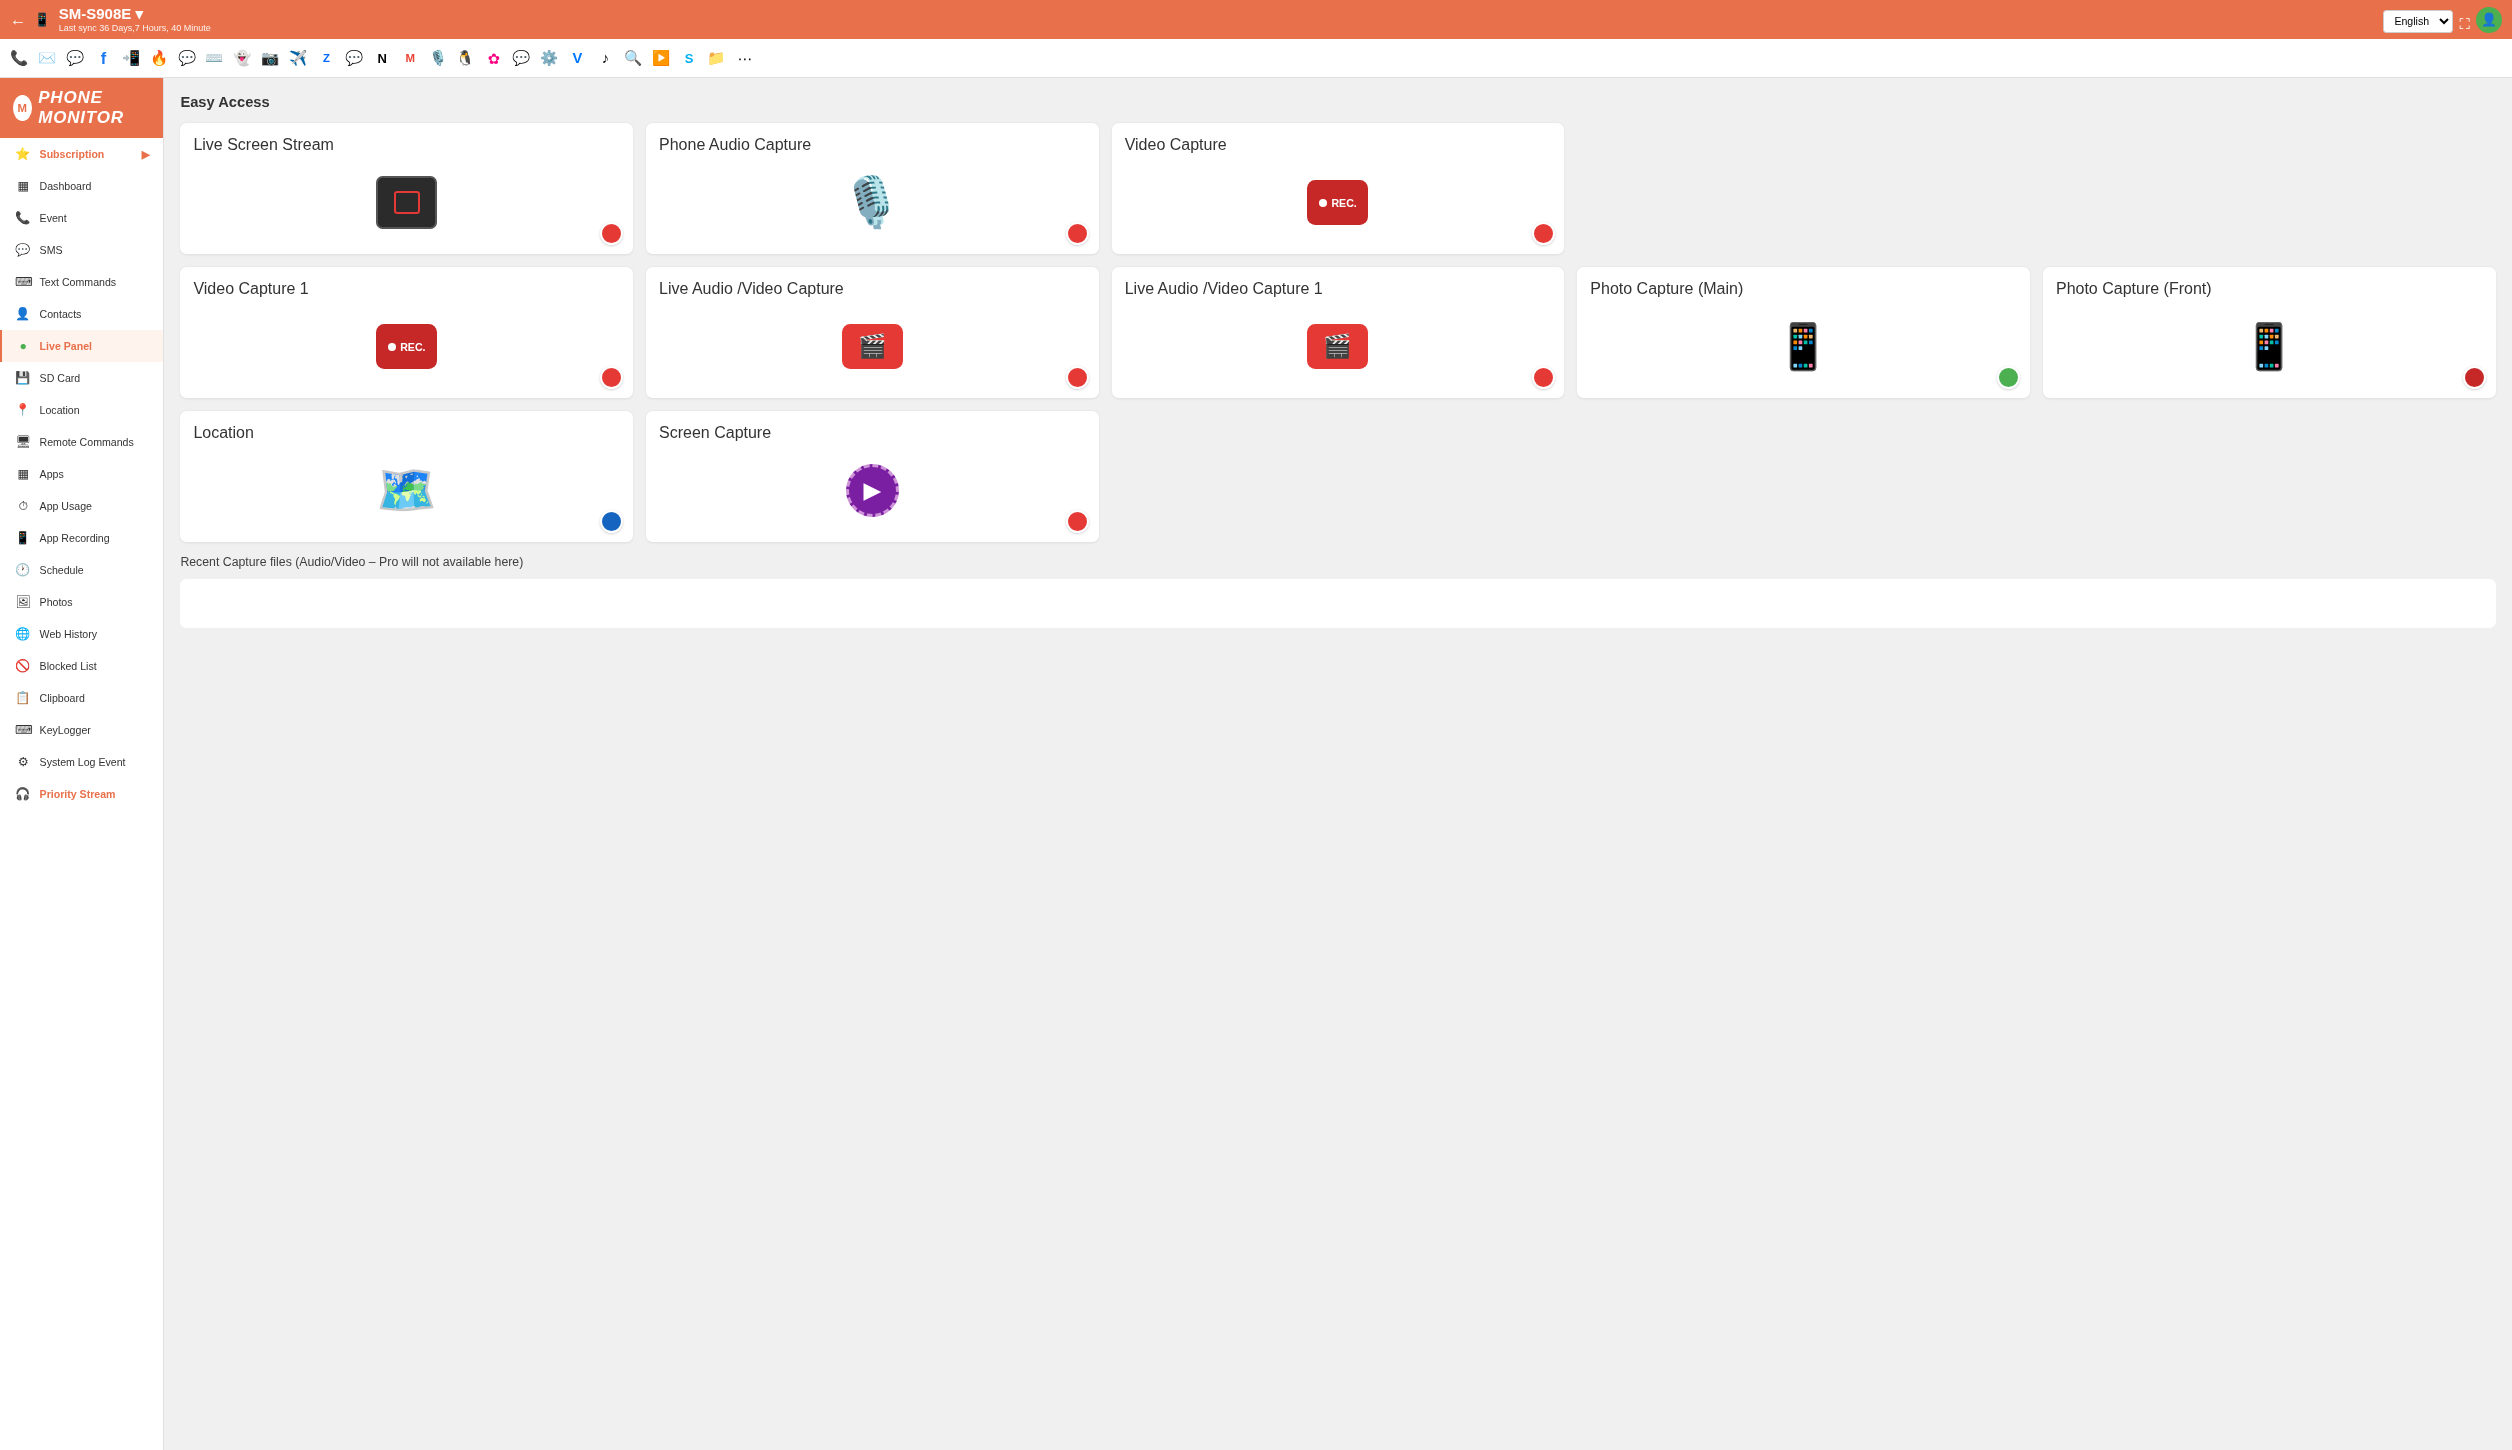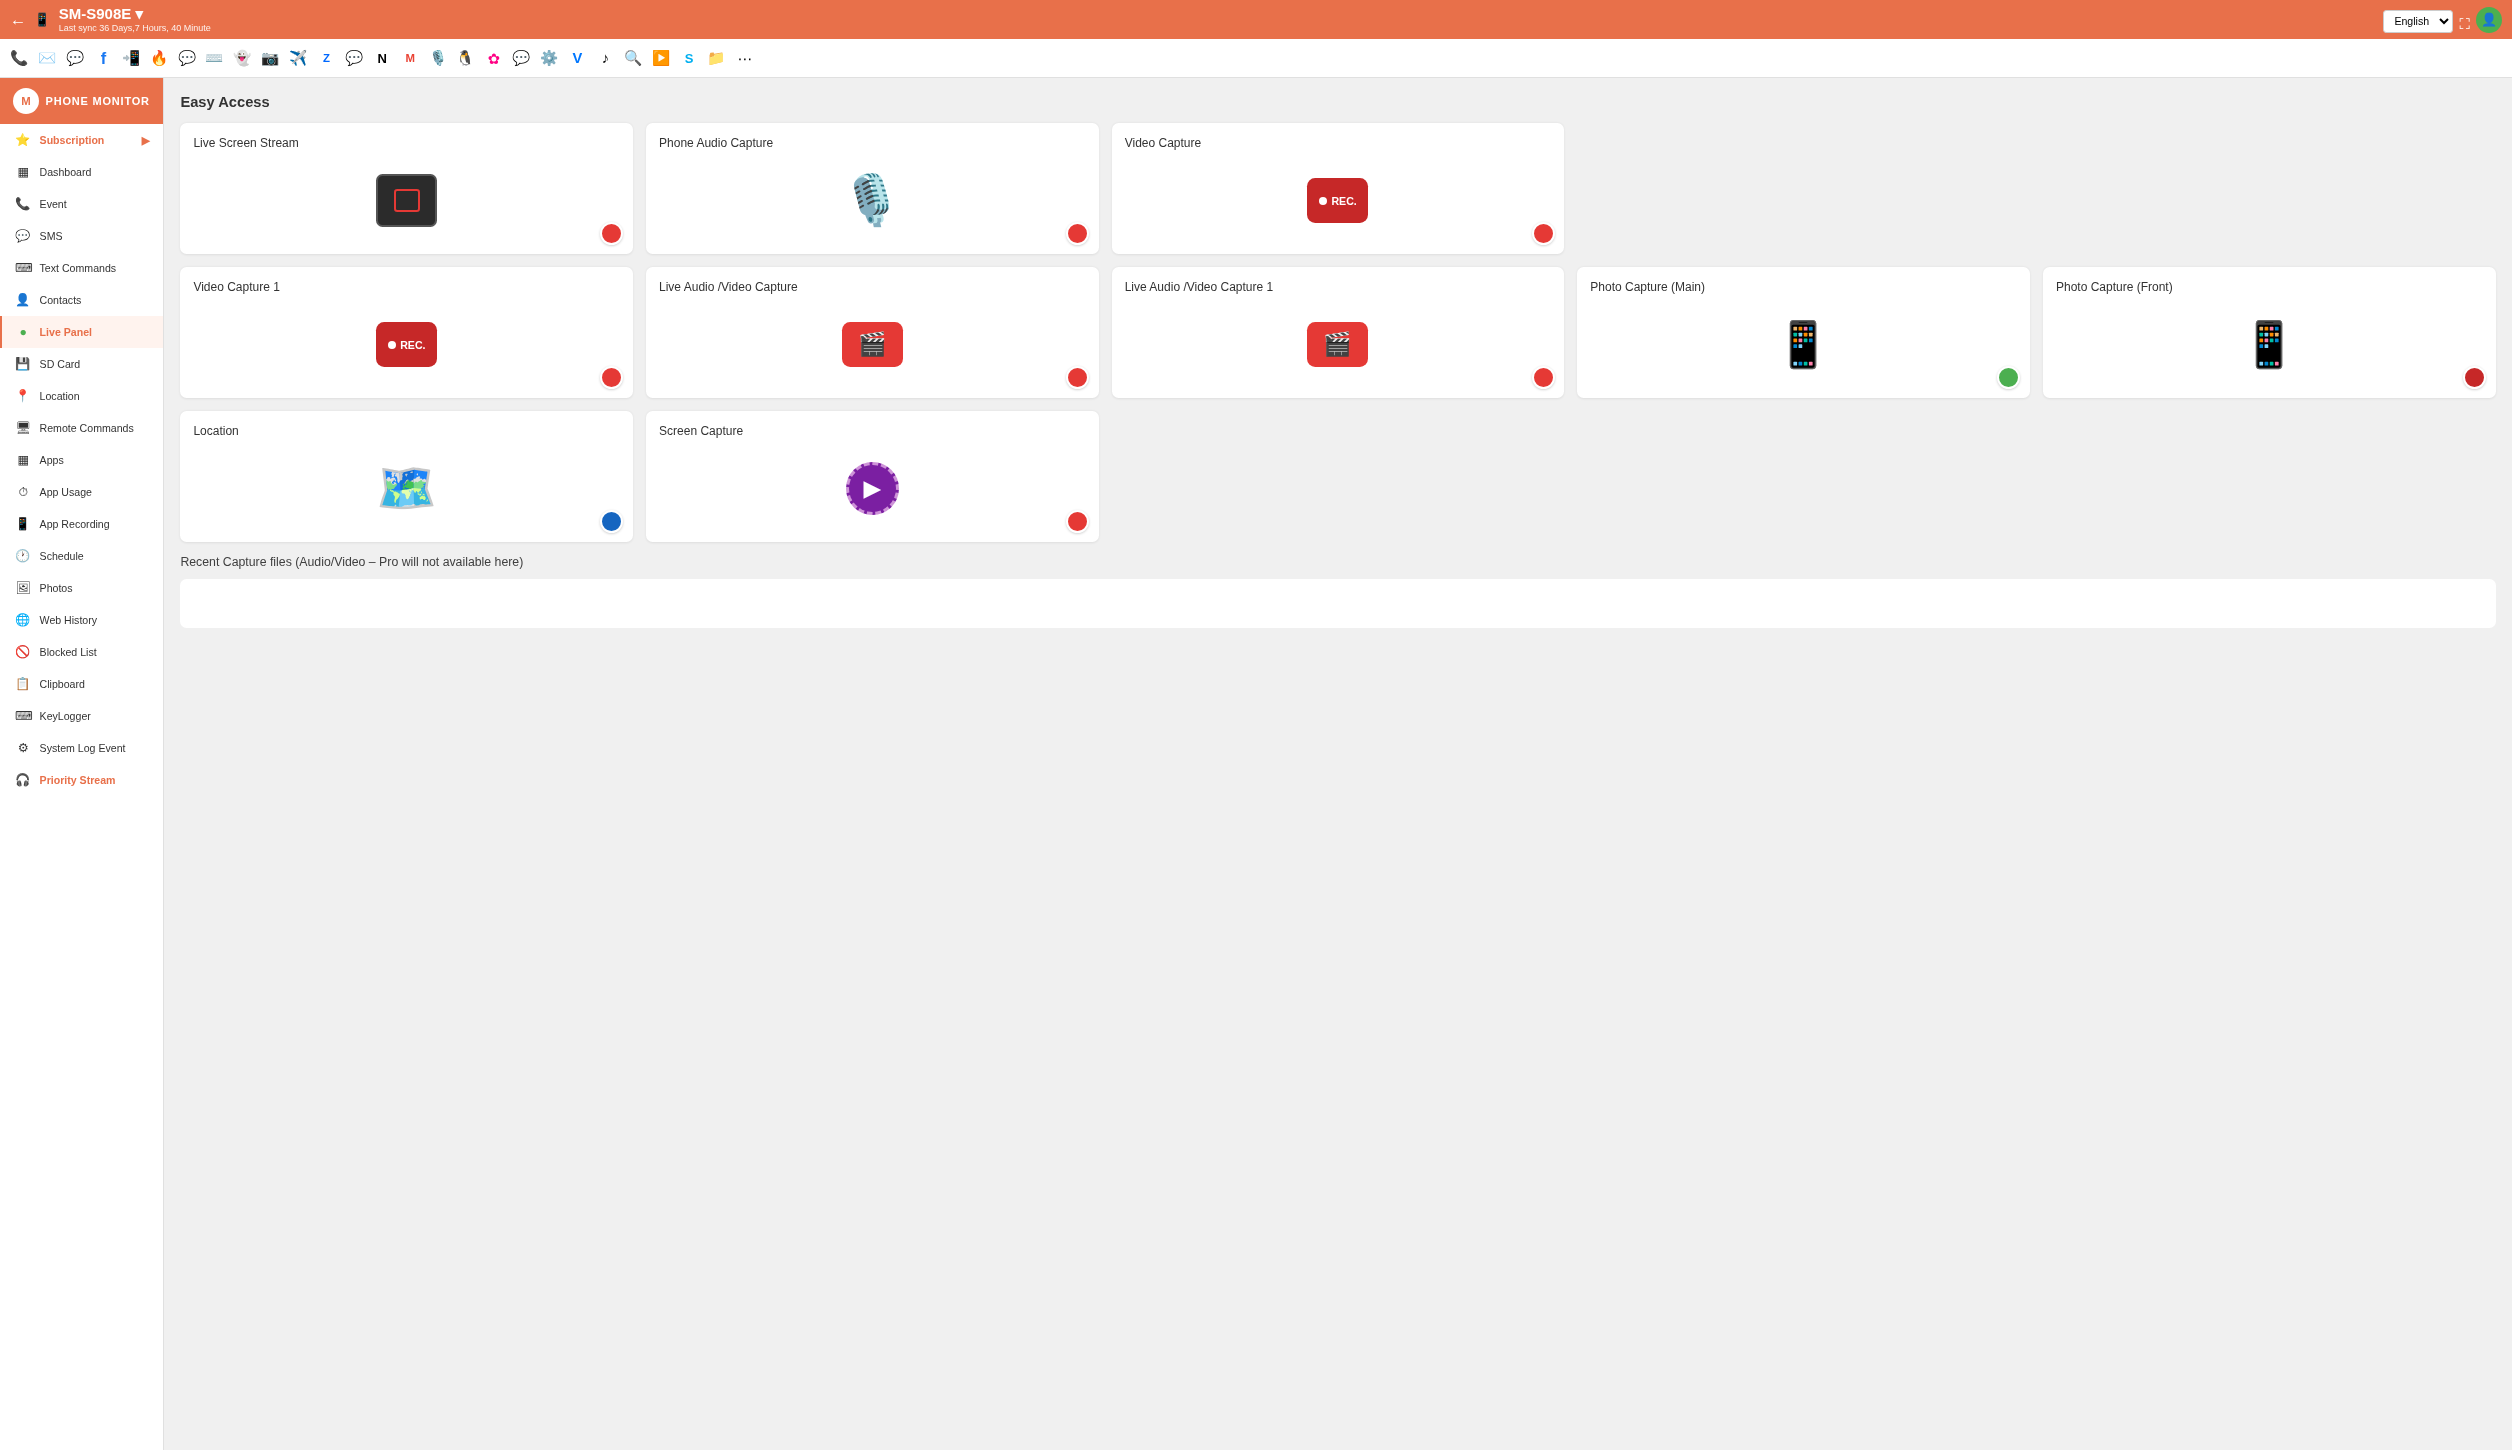--- a/index.html
+++ b/index.html
@@ -81,21 +81,21 @@
     }
     .logo-circle {
       width: 26px; height: 26px;
       background: white;
       border-radius: 50%;
       display: flex; align-items: center; justify-content: center;
       color: #e8704a;
       font-weight: bold;
       font-size: 11.4px;
     }
-    .logo-text { color: white; font-weight: bold; font-size: 11px; letter-spacing: 0.8px; }
+    .logo-text { color: white; font-weight: bold; font-size: 17px; letter-spacing: 0.8px; font-style: italic; }
 
     .sidebar-item {
       display: flex;
       align-items: center;
       gap: 8.2px;
       padding: 9px 13px;
       cursor: pointer;
       font-size: 10.6px;
       color: #333;
       border-left: 2.5px solid transparent;
@@ -138,21 +138,21 @@
       border-radius: 6.5px;
       padding: 13px;
       position: relative;
       min-height: 131px;
       display: flex;
       flex-direction: column;
       cursor: pointer;
       box-shadow: 0 0.8px 2.5px rgba(0,0,0,0.08);
     }
     .card-title {
-      font-size: 12px;
+      font-size: 16px;
       color: #333;
       font-weight: 500;
       margin-bottom: 9.8px;
     }
     .card-icon-area {
       flex: 1;
       display: flex;
       align-items: center;
       justify-content: center;
     }

